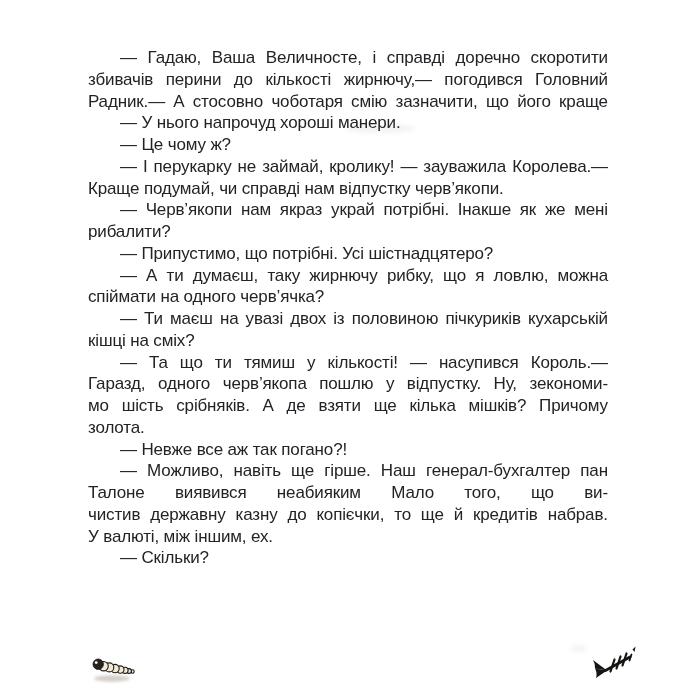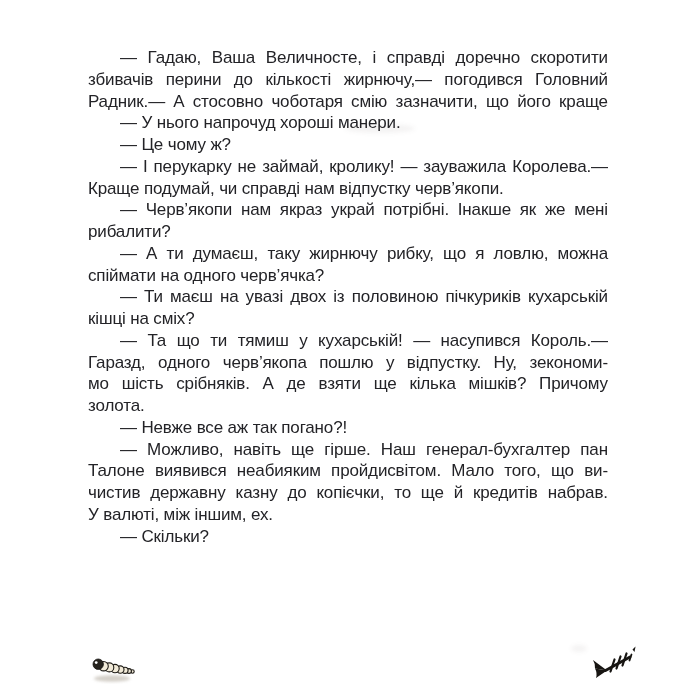--- a/index.html
+++ b/index.html
@@ -102,20 +102,23 @@
           <span>украй</span>
           <span>потрібні.</span>
           <span>Інакше</span>
           <span>як</span>
           <span>же</span>
           <span>мені</span>
         </div>
         <div class="line">рибалити?</div>
       </div>
       <div class="paragraph">
+        <div class="line indent">— Припустимо, що потрібні. Усі шістнадцятеро?</div>
+      </div>
+      <div class="paragraph">
         <div class="line indent justify">
           <span>—</span>
           <span>А</span>
           <span>ти</span>
           <span>думаєш,</span>
           <span>таку</span>
           <span>жирнючу</span>
           <span>рибку,</span>
           <span>що</span>
           <span>я</span>
@@ -140,21 +143,21 @@
         <div class="line">кішці на сміх?</div>
       </div>
       <div class="paragraph">
         <div class="line indent justify">
           <span>—</span>
           <span>Та</span>
           <span>що</span>
           <span>ти</span>
           <span>тямиш</span>
           <span>у</span>
-          <span>кухарській!</span>
+          <span>кількості!</span>
           <span>—</span>
           <span>насупився</span>
           <span>Король.—</span>
         </div>
         <div class="line justify">
           <span>Гаразд,</span>
           <span>одного</span>
           <span>черв’якопа</span>
           <span>пошлю</span>
           <span>у</span>
@@ -187,21 +190,20 @@
           <span>ще</span>
           <span>гірше.</span>
           <span>Наш</span>
           <span>генерал-бухгалтер</span>
           <span>пан</span>
         </div>
         <div class="line justify">
           <span>Талоне</span>
           <span>виявився</span>
           <span>неабияким</span>
-          <span>пройдисвітом.</span>
           <span>Мало</span>
           <span>того,</span>
           <span>що</span>
           <span>ви-</span>
         </div>
         <div class="line justify">
           <span>чистив</span>
           <span>державну</span>
           <span>казну</span>
           <span>до</span>

